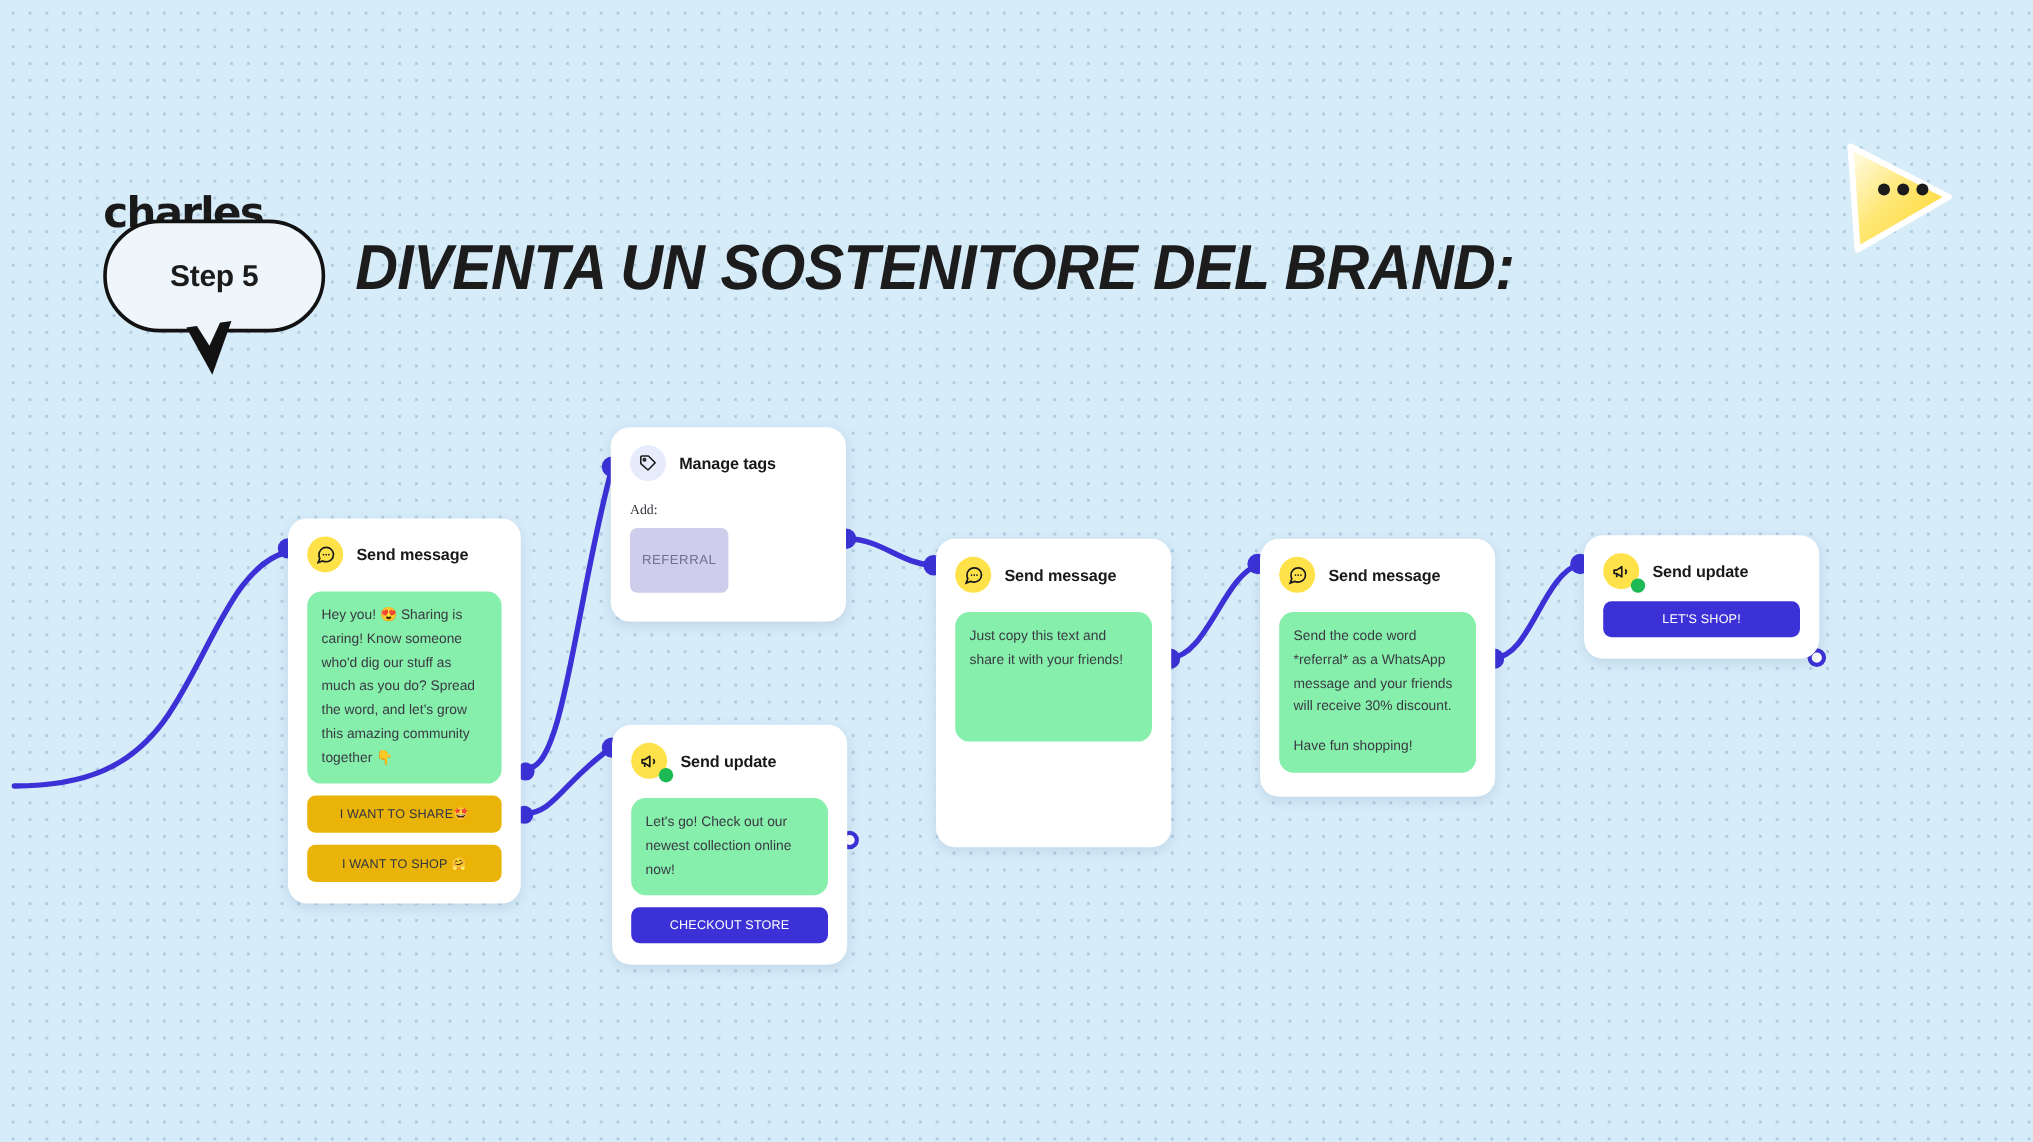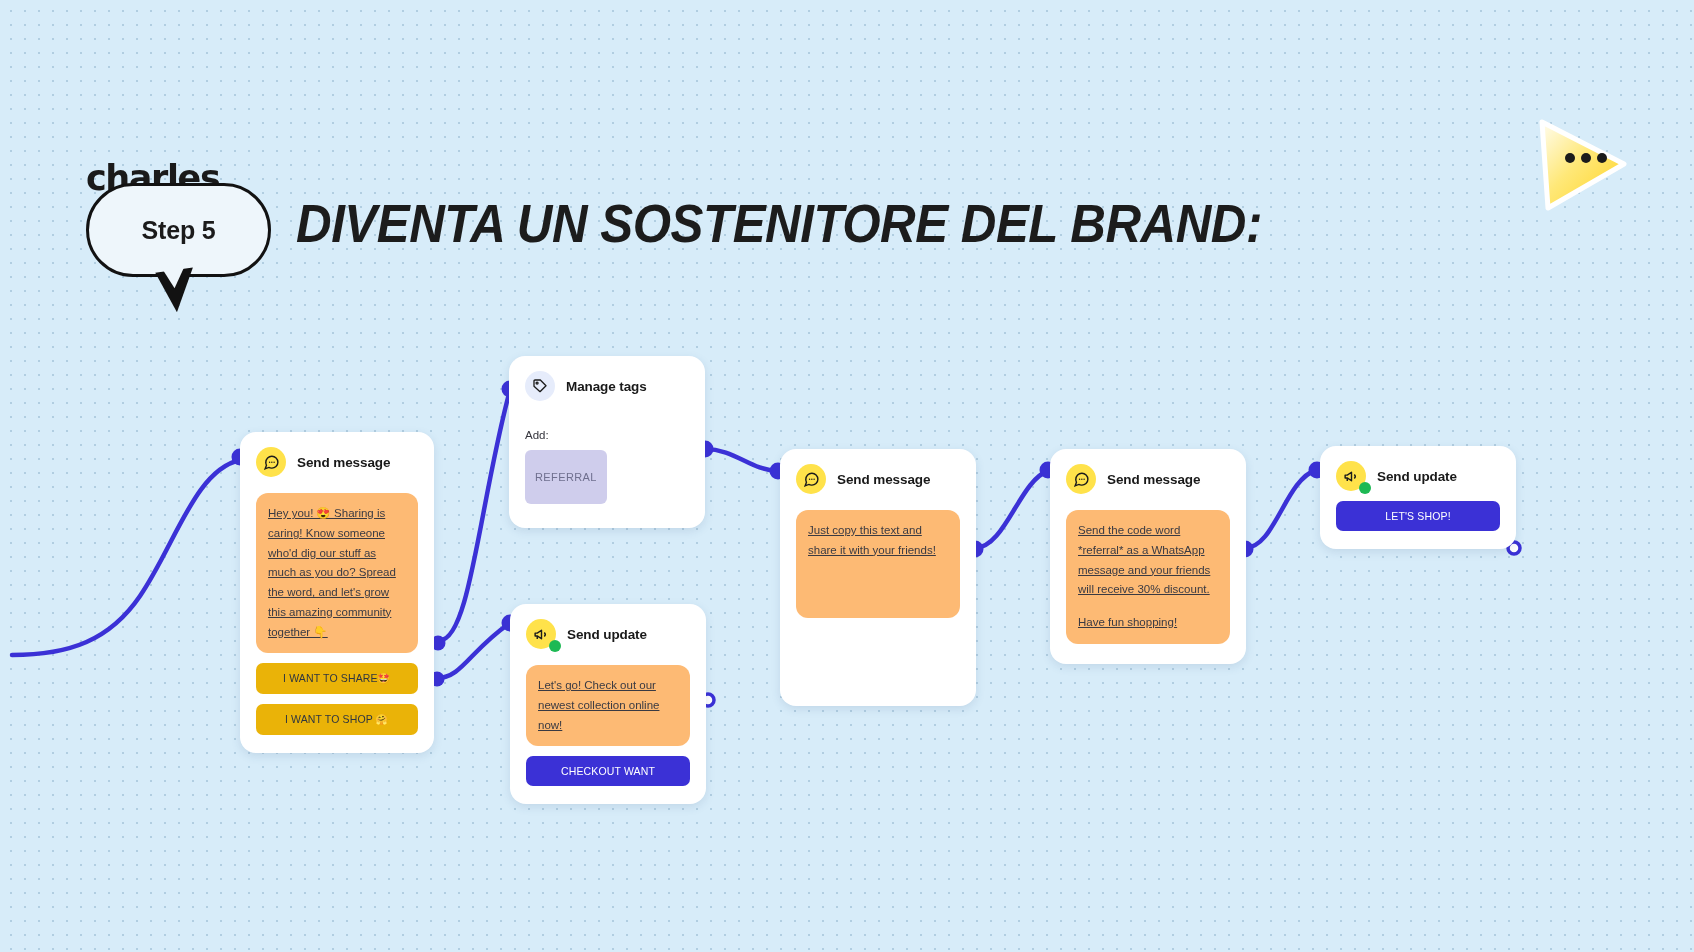--- a/index.html
+++ b/index.html
@@ -136,46 +136,46 @@
     background: #1db954;
   }
   .card-title {
     font-size: 13.5px;
     font-weight: 700;
     color: #191919;
     letter-spacing: -0.1px;
   }
   .bubble {
     margin: 16px 16px 0 16px;
-    background: #fdba74;
+    background: #86efac;
     border-radius: 12px;
     padding: 11px 12px;
     font-size: 11.5px;
     line-height: 1.72;
     color: #3a3a42;
-    text-decoration: underline;
   }
   .bubble p + p { margin-top: 13px; }
 
   .btn {
     margin: 10px 16px 0 16px;
     border-radius: 7px;
     text-align: center;
     font-size: 10.5px;
     letter-spacing: 0.15px;
     padding: 9px 20px;
     cursor: pointer;
   }
   .btn.light { background: #eab308; color: #2f3640; text-align: center; }
   .btn.primary { background: #3b31d6; color: #ffffff; font-weight: 500; }
 
   .label-small {
-    margin: 28px 16px 0 16px;
+    margin: 18px 16px 0 16px;
     font-size: 11.5px;
     color: #35353d;
+    font-family: Liberation Serif, serif;
   }
   .tag-pill {
     margin: 9px 16px 0 16px;
     display: inline-block;
     background: #cfcdec;
     color: #6f6f8e;
     font-size: 11px;
     letter-spacing: 0.4px;
     padding: 21px 10px;
     border-radius: 6px;
@@ -287,21 +287,21 @@
         <path d="M16 9.2a4 4 0 0 1 0 5.6"></path>
         <path d="M6 14v4.5"></path>
       </svg>
       <span class="badge-green"></span>
     </span>
     <span class="card-title">Send update</span>
   </div>
   <div class="bubble">
     <p>Let's go! Check out our newest collection online now!</p>
   </div>
-  <div class="btn primary">CHECKOUT WANT</div>
+  <div class="btn primary">CHECKOUT STORE</div>
 </div>
 
 <div class="card accent-yellow" id="card-send-message-2">
   <div class="card-head">
     <span class="head-icon yellow">
       <svg width="17" height="17" viewBox="0 0 24 24" fill="none" stroke="#1b1b1b" stroke-width="2">
         <path d="M21 11.5a8.4 8.4 0 0 1-9 8.4 8.4 8.4 0 0 1-3.8-.9L3 21l1.9-5.1A8.4 8.4 0 0 1 4 11.5a8.4 8.4 0 0 1 8.5-8.4A8.4 8.4 0 0 1 21 11.5z"></path>
         <circle cx="9.3" cy="11.6" r="1" fill="#1b1b1b" stroke="none"></circle>
         <circle cx="12.5" cy="11.6" r="1" fill="#1b1b1b" stroke="none"></circle>
         <circle cx="15.7" cy="11.6" r="1" fill="#1b1b1b" stroke="none"></circle>

